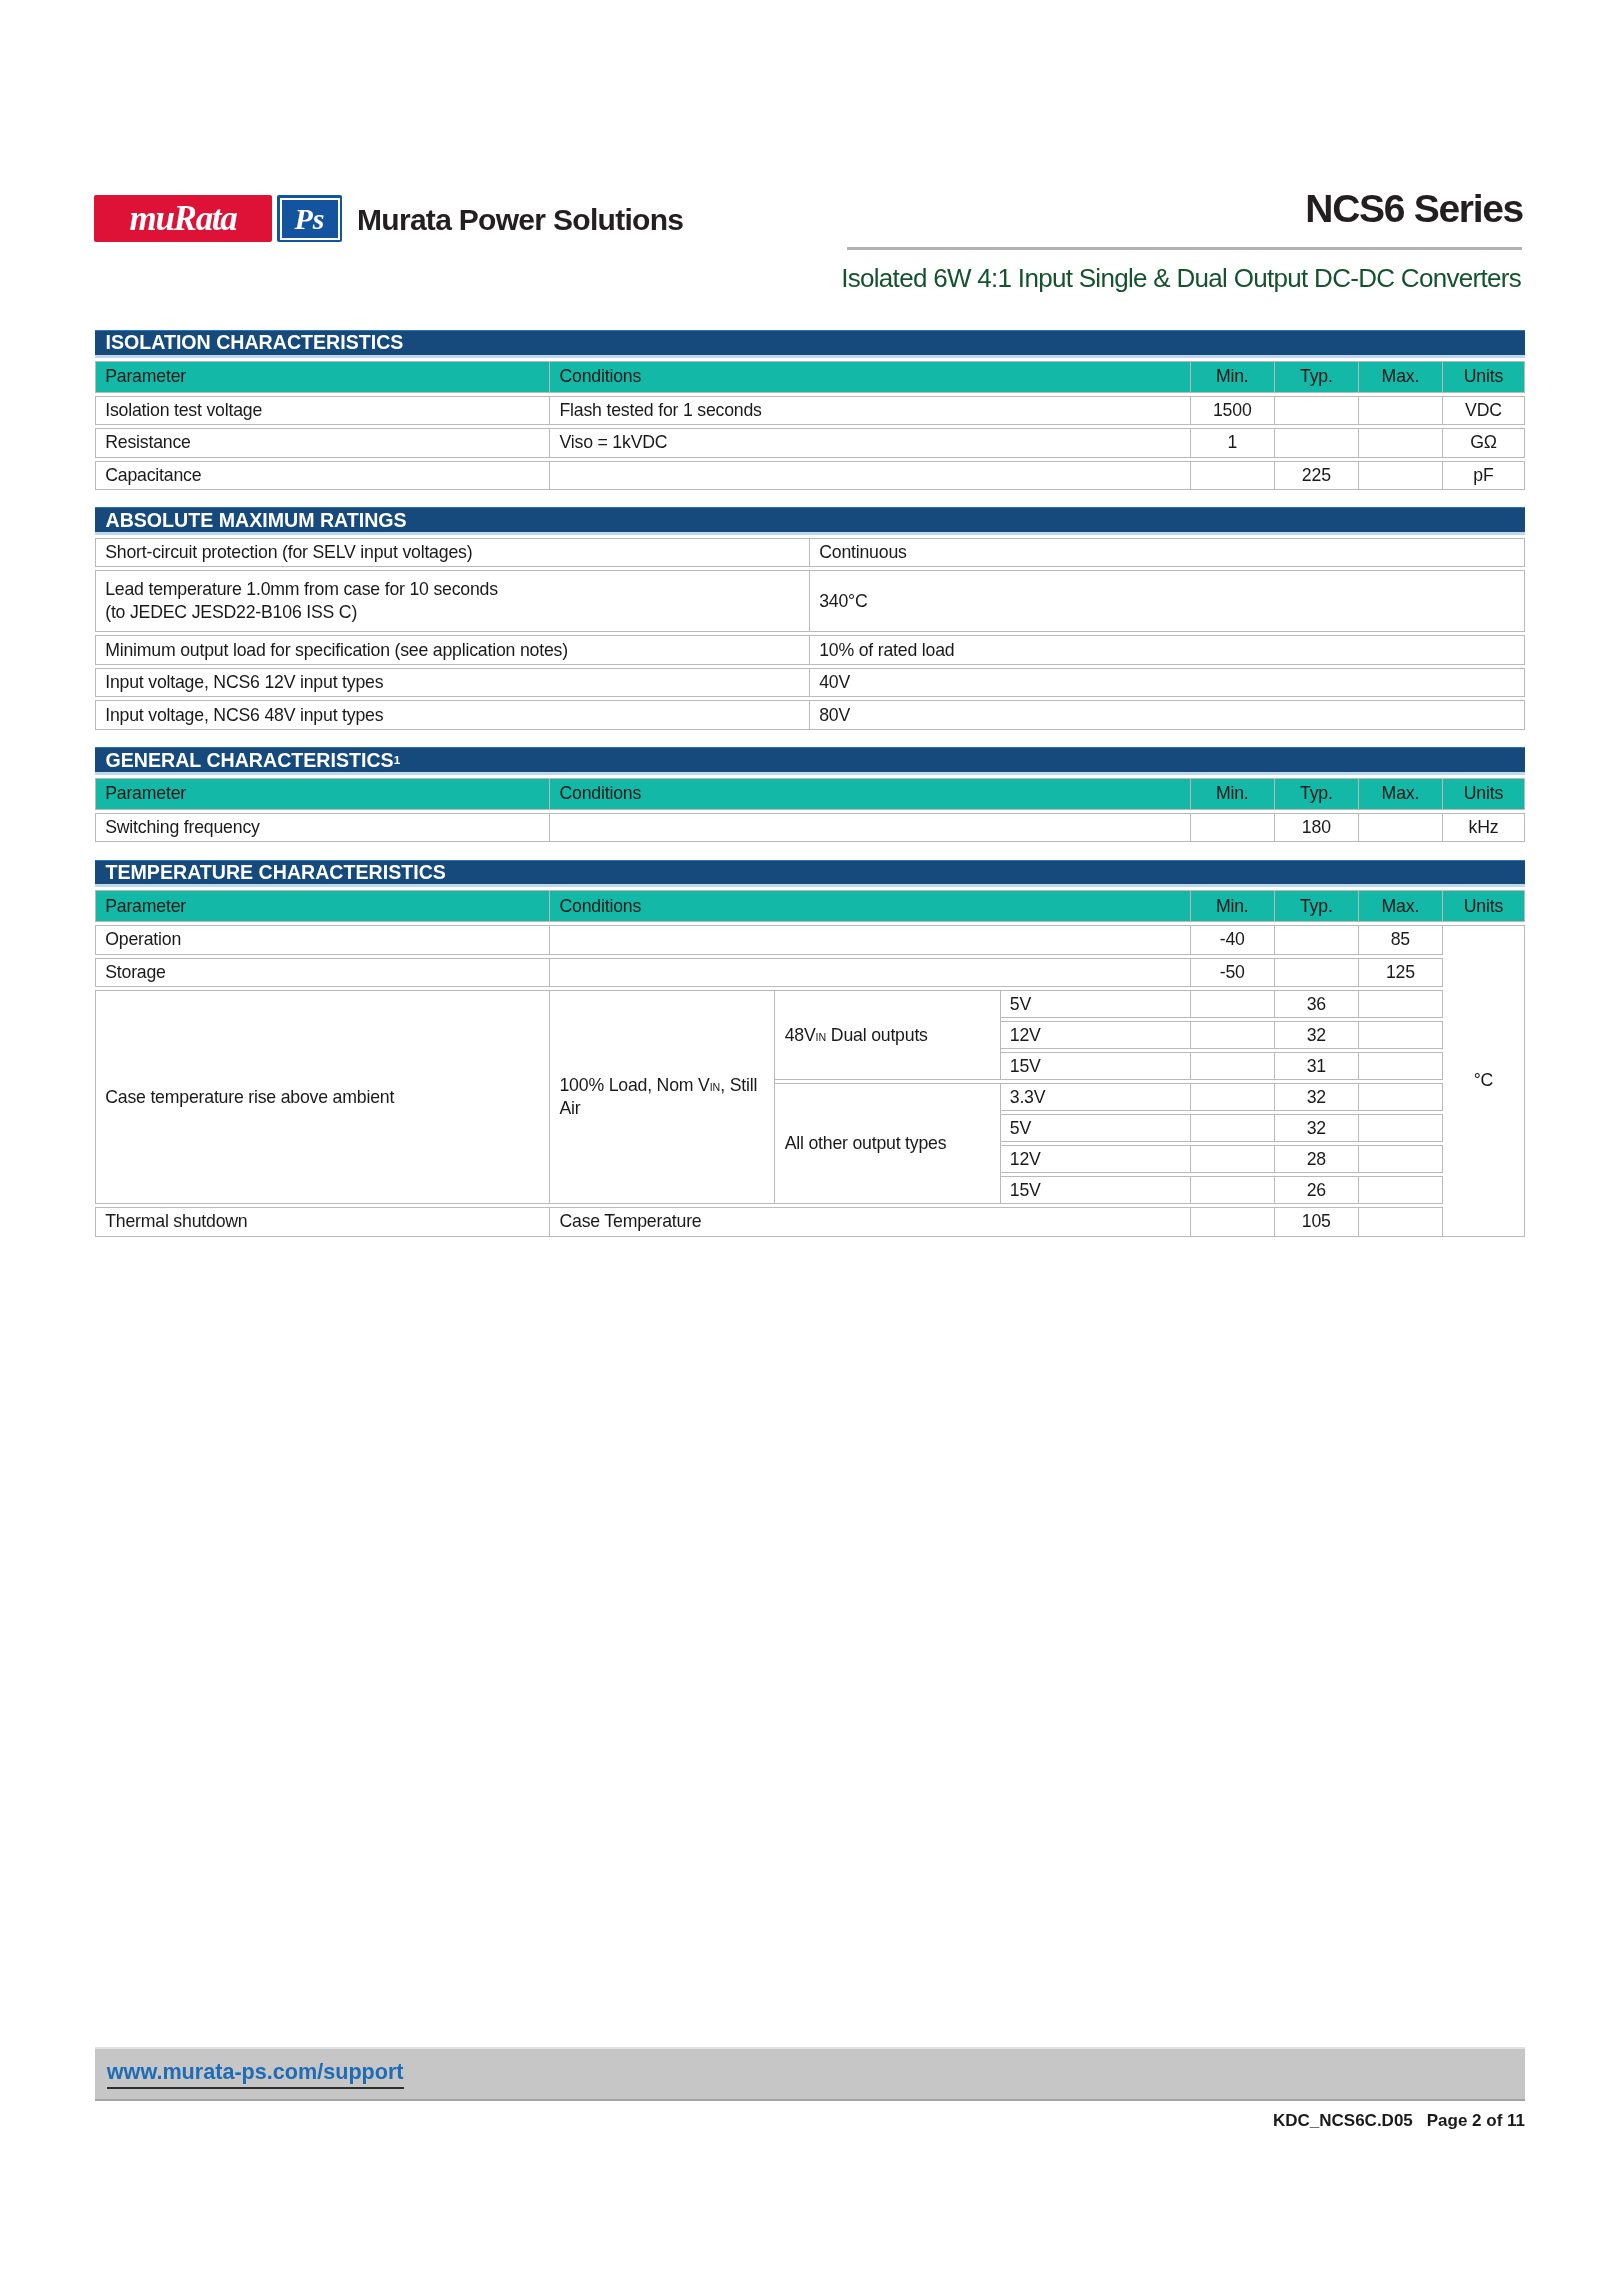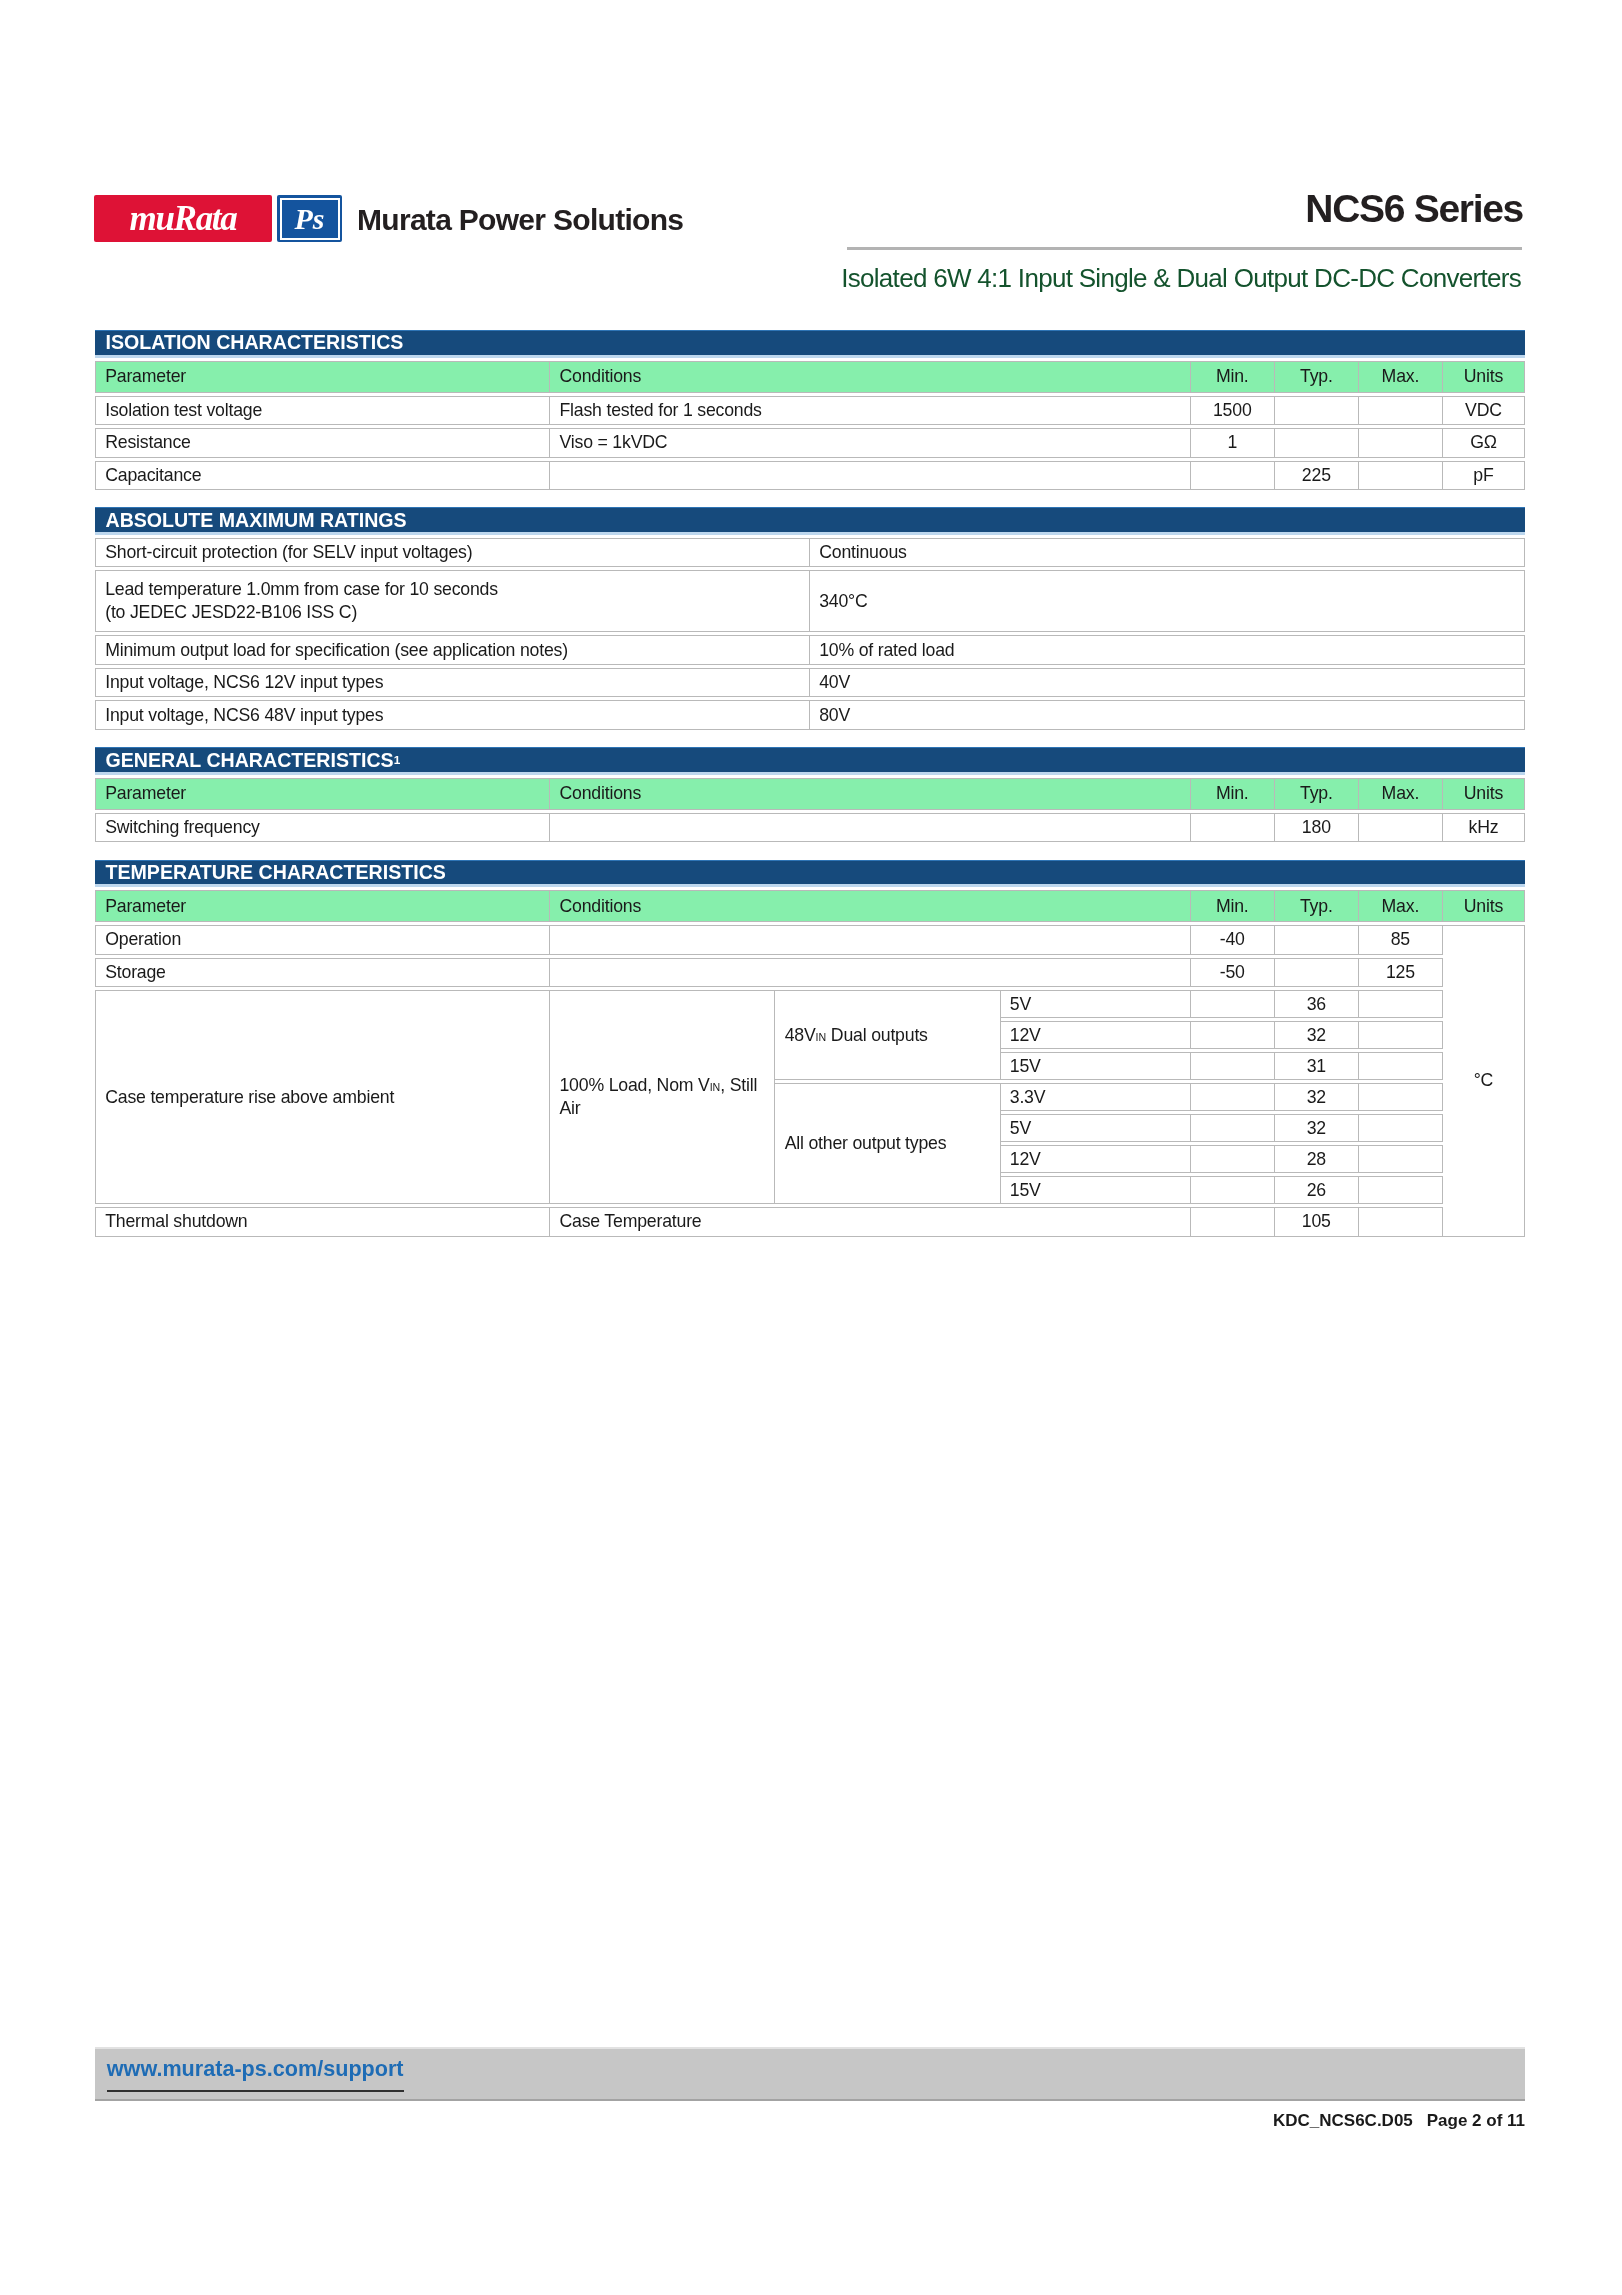--- a/index.html
+++ b/index.html
@@ -64,35 +64,35 @@
   table.spec{
     width:100%;border-collapse:separate;border-spacing:0 3.3px;table-layout:fixed;
     font-size:17.7px;color:#1a1a1a;letter-spacing:-0.2px;
   }
   table.spec th, table.spec td{
     border:0.7px solid #B9B9B9;border-left:none;
     padding:0 9.2px;height:27.5px;vertical-align:middle;background:#ffffff;
     font-weight:normal;text-align:left;line-height:1.3;overflow:hidden;
   }
   table.spec .edge{border-left:0.7px solid #B9B9B9;}
-  table.spec th{background:#86efac;height:30px;margin-left:43px;}
+  table.spec th{background:#14b8a6;height:30px;margin-left:43px;}
   table.spec .c{text-align:center;padding:0 2.6px;}
   table.spec tr.tall td{height:60px;}
   table.spec td.vrow{height:26px;}
   .sub{font-size:0.6em;letter-spacing:0;}
 
   
   .footer-bar{
     position:absolute;left:95px;top:2047px;width:1430px;height:54px;
     background:#C6C6C6;border-top:2px solid #E2E2E2;border-bottom:2px solid #A3A3A3;
     display:flex;align-items:center;padding-left:11.8px;box-sizing:border-box;
   }
   .support-link{
     font-size:21.6px;font-weight:bold;color:#1E6CB5;
-    border-bottom:2px solid #2F2F2F;padding-bottom:8px;cursor:pointer;
+    border-bottom:2px solid #2F2F2F;padding-bottom:2px;cursor:pointer;
     text-decoration:none;
   }
   .footer-meta{
     position:absolute;right:97px;top:2111px;font-size:17px;color:#1a1a1a;
   }
   .footer-meta .doc-id{font-weight:bold;}
   .footer-meta .page-info{font-weight:bold;margin-left:9.2px;}
 </style>
 </head>
 <body>

